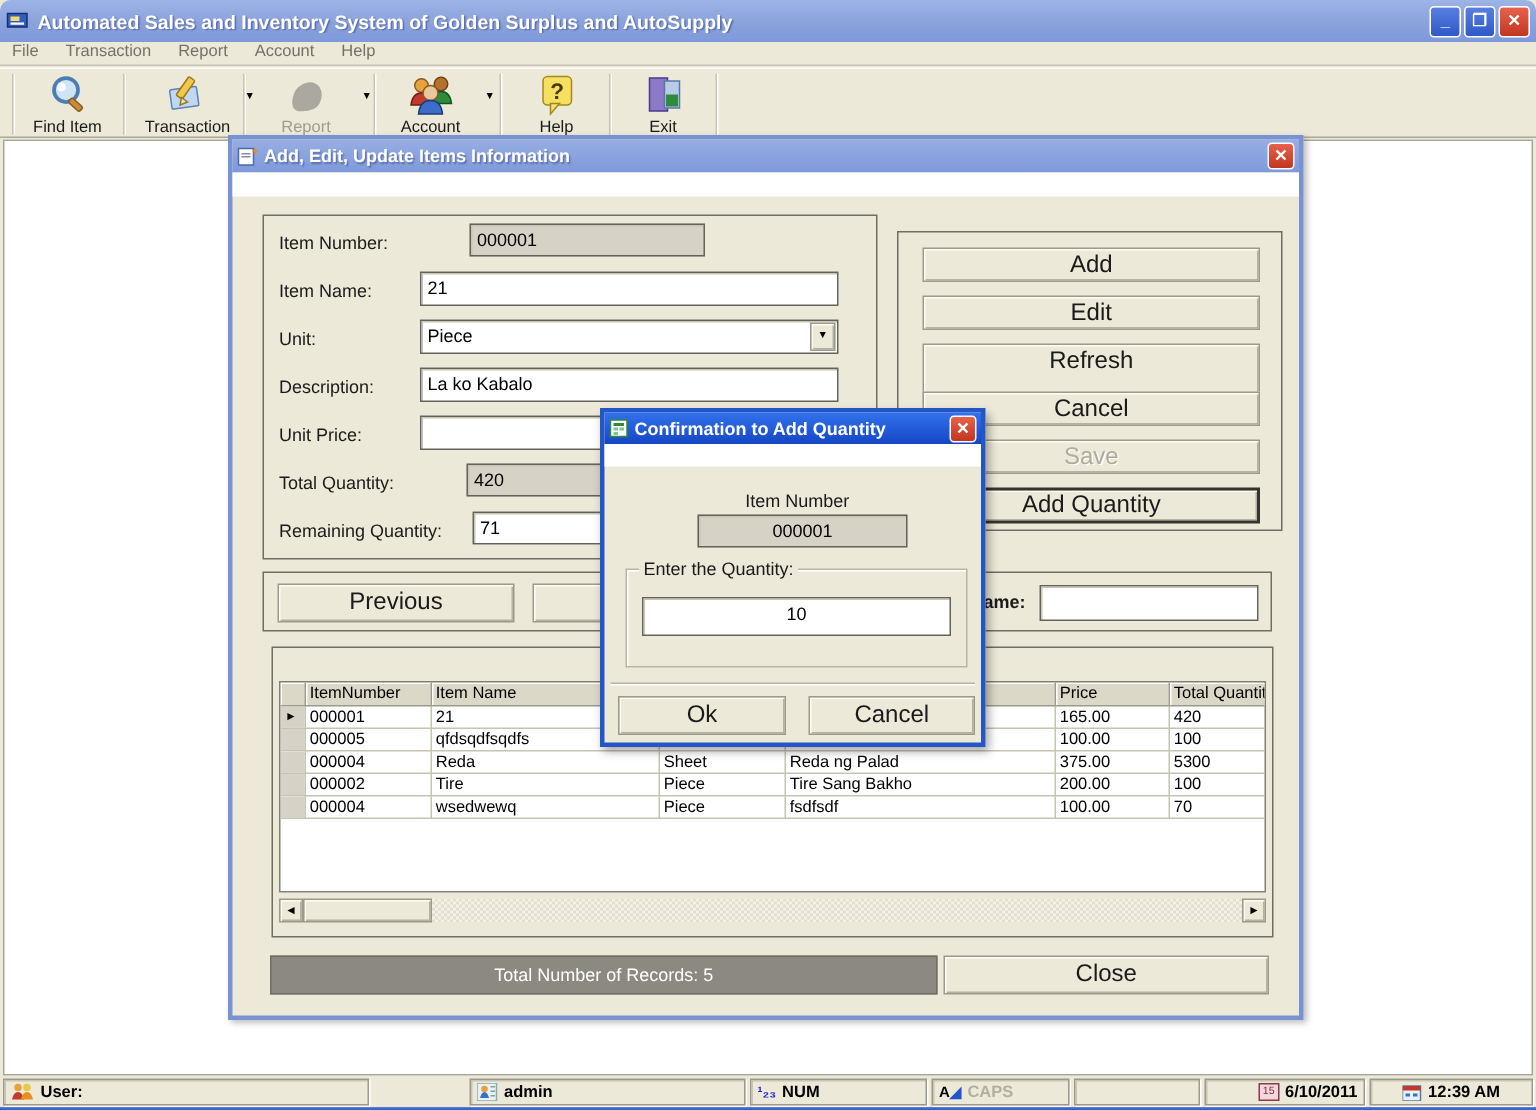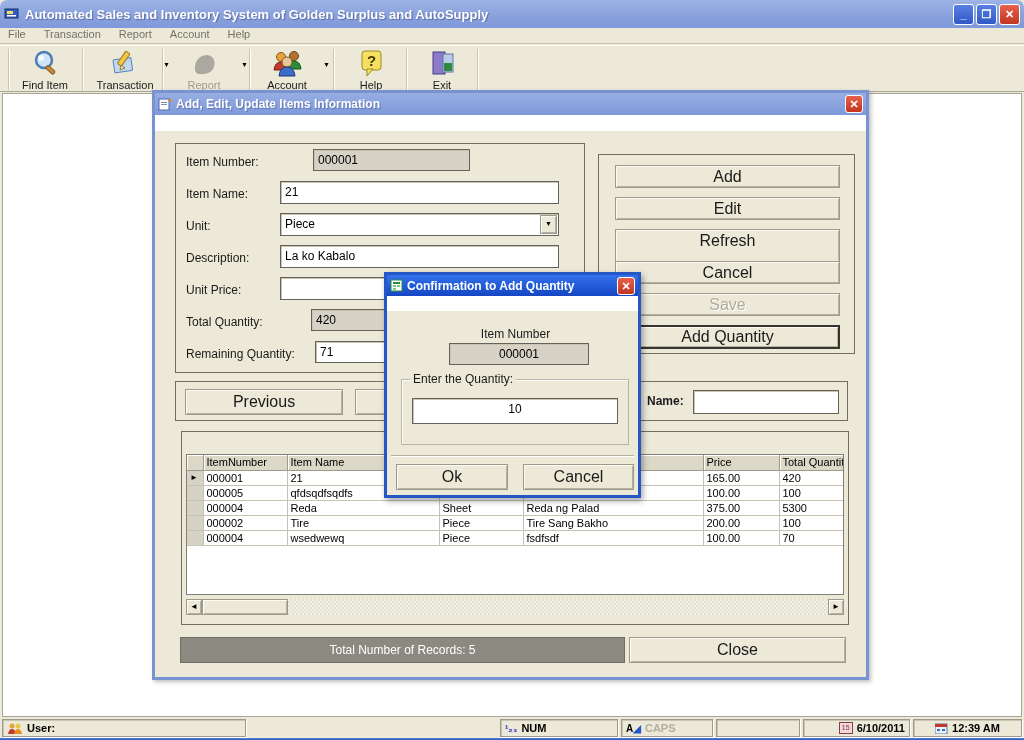--- a/index.html
+++ b/index.html
@@ -84,21 +84,21 @@
   .sbtn { position:absolute; top:0; width:16px; height:16px; background:#ECE9D8;
     border:1px solid #9C9A8C; box-shadow:inset 1px 1px 0 #FDFBF4, inset -1px -1px 0 #B5B2A1;
     font-size:8px; line-height:14px; text-align:center; }
   .sthumb { position:absolute; left:16px; top:0; width:86px; height:16px; background:#ECE9D8;
     border:1px solid #9C9A8C; box-shadow:inset 1px 1px 0 #FDFBF4, inset -1px -1px 0 #B5B2A1; }
 
   .records { position:absolute; left:25px; top:544px; width:445px; height:26px; background:#8B8980;
     border:1px solid #6E6E64; color:#fff; text-align:center; line-height:24px; font-size:12px; }
 
   
-  .modal { position:absolute; left:384px; top:272px; width:257px; height:226px;
+  .modal { position:absolute; left:400px; top:272px; width:257px; height:226px;
     border:3px solid #2456C6; background:#ECE9D8; box-shadow:2px 3px 6px rgba(0,0,0,.35); }
   .modal .m-title { position:absolute; left:0; top:0; right:0; height:21px;
     background:linear-gradient(180deg,#3272EC 0%,#1546C4 100%);
     display:flex; align-items:center; padding:0 3px; }
   .modal .m-title .t { color:#fff; font-weight:bold; font-size:12px; margin-left:4px; flex:1; }
   .modal .m-white { position:absolute; left:0; top:21px; right:0; height:15px; background:#fff; }
   .qbox { position:absolute; left:14px; top:104px; width:228px; height:66px;
     border:1px solid #B9B5A4; box-shadow:inset 1px 1px 0 #fff; }
   .qbox .legend { position:absolute; left:8px; top:-8px; background:#ECE9D8; padding:0 3px;
     font-size:12px; color:#1a1a1a; }
@@ -397,20 +397,33 @@
       <span>
         <svg width="16" height="12">
             <circle cx="5" cy="3" r="2.5" fill="#E8A23C"></circle>
             <path d="M1 11 q1 -5 4 -5 q3 0 4 5z" fill="#C03A2B"></path>
             <circle cx="11" cy="3" r="2.5" fill="#E8C84B"></circle>
             <path d="M7 11 q1 -5 4 -5 q3 0 4 5z" fill="#E8901A"></path>
           </svg>
       </span>
       <span>User:</span>
     </div>
+    <div class="spanel" style="left:313px;width:184px">
+      <span>
+        <svg width="14" height="12">
+            <rect x="0" y="0" width="13" height="12" fill="#E8F0F8" stroke="#8AA"></rect>
+            <circle cx="5" cy="4" r="2.2" fill="#E8A23C"></circle>
+            <path d="M2 10 q1 -4 3 -4 q2 0 3 4z" fill="#3A6EC8"></path>
+            <rect x="9" y="2" width="3" height="1" fill="#7A9"></rect>
+            <rect x="9" y="5" width="3" height="1" fill="#7A9"></rect>
+            <rect x="9" y="8" width="3" height="1" fill="#7A9"></rect>
+          </svg>
+      </span>
+      <span>admin</span>
+    </div>
     <div class="spanel" style="left:500px;width:118px">
       <span style="color:#2222CC;font-size:10px">¹₂₃</span>
       <span>NUM</span>
     </div>
     <div class="spanel" style="left:621px;width:92px">
       <span style="font-size:10px">
         <span>A</span><span style="color:#2255CC">◢</span>
       </span>
       <span class="gray">CAPS</span>
     </div>

